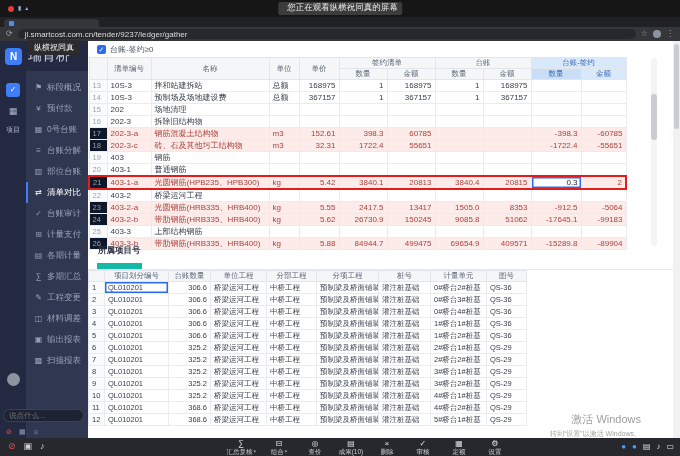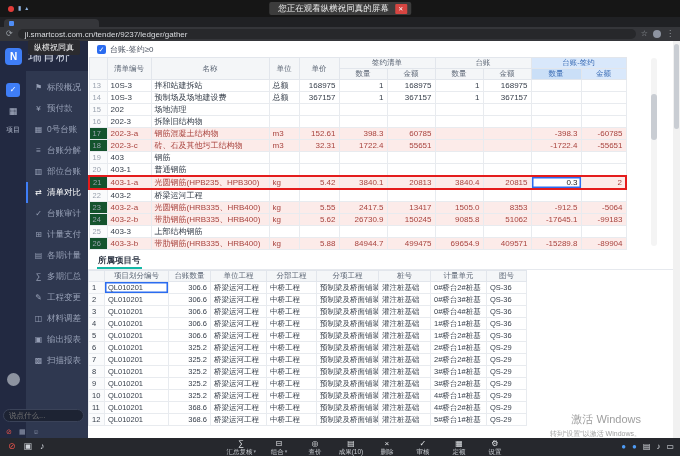--- a/index.html
+++ b/index.html
@@ -7,21 +7,21 @@
     font-family:"Liberation Sans","DejaVu Sans",sans-serif; }
   .screen { position:relative; width:680px; height:456px; background:#161616; overflow:hidden; }
 
   
   .notifbar { position:absolute; top:0; left:0; right:0; height:17px; }
   .rec-cluster { position:absolute; left:8px; top:5px; display:flex; gap:4px; align-items:center; }
   .rec-dot { width:6px; height:6px; border-radius:50%; background:#e23c39; }
   .mini-ic { font-size:6px; color:#8fb3e0; line-height:7px; }
   .notif-pill { position:absolute; left:50%; transform:translateX(-50%); top:2px; height:13px;
     display:flex; align-items:center; gap:6px; background:#3c3c3c; border-radius:2px;
-    padding:0 4px 0 9px; font-size:8.5px; color:#e9e9e9; white-space:nowrap; }
+    padding:0 4px 0 9px; font-size:8.5px; color:#e9e9e9; white-space:nowrap;flex-direction:column; }
   .stop-btn { width:12px; height:10px; background:#d64541; color:#fff; font-size:6px; line-height:10px;
     border:none; border-radius:1px; padding:0; text-align:center; cursor:pointer; }
 
   
   .browser { position:absolute; top:17px; left:0; right:0; bottom:18px; display:flex; flex-direction:column; }
   .tabstrip { height:10px; background:#202124; position:relative; flex:none; }
   .tab { position:absolute; left:4px; bottom:0; width:95px; height:8px; background:#35363a;
     border-radius:4px 4px 0 0; display:flex; align-items:center; padding-left:5px; }
   .favicon { width:5px; height:5px; background:#4f8df5; border-radius:1px; }
   .addrbar { height:14px; background:#35363a; display:flex; align-items:center; padding:0 6px; gap:5px; flex:none; }
@@ -67,36 +67,36 @@
 
   table { border-collapse:collapse; table-layout:fixed; }
   .mtable { width:537px; }
   .mtable th { height:11px; background:#f4f6f8; border:1px solid #e2e6ec; font-size:7.5px; color:#5d6776;
     font-weight:normal; padding:0 2px; overflow:hidden; white-space:nowrap; }
   .mtable td { height:12px; border:1px solid #e8ebef; font-size:8px; color:#38404c; padding:0 3px;
     overflow:hidden; white-space:nowrap; }
   td.num { background:#fafbfc; color:#9aa2ae; font-size:7.5px; }
   .r { text-align:right; }
   tr.pink td { background:#fcebe9; color:#a8433e; }
-  tr.pink td.num { background:#14532d; color:#9aa2ae; }
+  tr.pink td.num { background:#0f172a; color:#9aa2ae; }
   th.blueh { background:#d9e8fb; color:#3a6cb5; }
   th.bluehd { background:#cadff7; color:#3a6cb5; }
   tr.hl td { border-top:2px solid #e41c1c; border-bottom:2px solid #e41c1c; }
   tr.hl td:first-child { border-left:2px solid #e41c1c; }
   tr.hl td:last-child { border-right:2px solid #e41c1c; }
   tr.edit td[data-field="dq"] { background:#fff; box-shadow:inset 0 0 0 1.5px #2b6cf0; color:#222; }
 
   .mscroll { position:absolute; left:563px; top:17px; width:6px; height:188px; background:#f4f4f4; border-radius:3px; }
   .mscroll .thumb, .page-scroll .thumb { position:absolute; left:0; width:100%; background:#c9cdd3; border-radius:3px; cursor:pointer; }
   .mscroll .thumb { top:36px; height:46px; }
 
   .dtab-row { height:16px; border-bottom:1px solid #e6e9ee; display:flex; align-items:flex-end;
     padding-left:9px; margin-top:4px; }
-  .dtab { font-size:8.5px; color:#2f3745; font-weight:bold; border-bottom:2px solid #14b8a6;
-    padding:0 1px 0; cursor:pointer; }
+  .dtab { font-size:8.5px; color:#2f3745; font-weight:bold; border-bottom:6px solid #14b8a6;
+    padding:0 1px 6px; cursor:pointer; }
   .dtable { width:438px; }
   .dtable th { height:11px; background:#f4f6f8; border:1px solid #e2e6ec; font-size:7.5px; color:#5d6776;
     font-weight:normal; white-space:nowrap; overflow:hidden; }
   .dtable td { height:12px; border:1px solid #e8ebef; font-size:7.5px; color:#38404c; padding:0 3px;
     white-space:nowrap; overflow:hidden; }
   tr.sel td[data-field="code"] { box-shadow:inset 0 0 0 1.5px #2b6cf0; }
 
   .watermark { position:absolute; left:462px; top:371px; color:#9e9e9e; pointer-events:none;text-align:right; }
   .wm1 { font-size:11px; }
   .wm2 { font-size:7px; margin-top:2px; }

